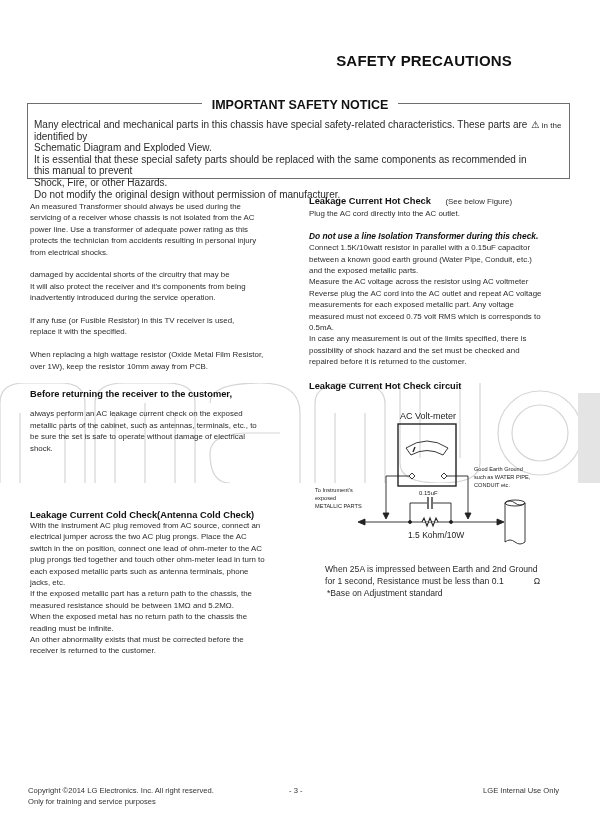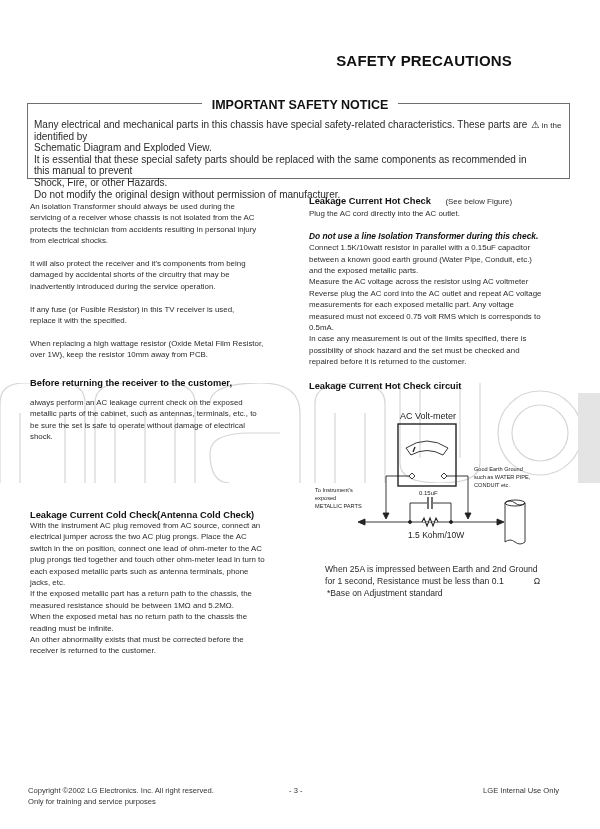--- a/index.html
+++ b/index.html
@@ -72,27 +72,28 @@
     <path d="M315 100 L315 20 Q315 0 350 0 Q385 0 385 20 L385 100 M335 30 L335 100 M365 30 L365 100"></path>
     <path d="M400 0 L400 80 Q400 100 440 100 Q480 100 480 80 L480 0 M420 0 L420 75 M460 0 L460 75"></path>
     <circle cx="540" cy="50" r="42"></circle>
     <circle cx="540" cy="50" r="28"></circle>
     <rect x="578" y="10" width="22" height="90" fill="#e4e4e4" stroke="none"></rect>
   </g>
 </svg>
 
 <div class="abs left-col" style="top:192px;">
   <div style="height:9px"></div>
-  <p class="p">An isolation Transformer should always be used during the</p>
+  <p class="p">An measured Transformer should always be used during the</p>
   <p class="p">servicing of a receiver whose chassis is not isolated from the AC</p>
+  <p class="p">power line. Use a transformer of adequate power rating as this</p>
   <p class="p">protects the technician from accidents resulting in personal injury</p>
   <p class="p">from electrical shocks.</p>
   <div class="gap"></div>
+  <p class="p">damaged by accidental shorts of the circuitry that may be</p>
   <p class="p">It will also protect the receiver and it's components from being</p>
-  <p class="p">damaged by accidental shorts of the circuitry that may be</p>
   <p class="p">inadvertently introduced during the service operation.</p>
   <div class="gap"></div>
   <p class="p">If any fuse (or Fusible Resistor) in this TV receiver is used,</p>
   <p class="p">replace it with the specified.</p>
   <div class="gap"></div>
   <p class="p">When replacing a high wattage resistor (Oxide Metal Film Resistor,</p>
   <p class="p">over 1W), keep the resistor 10mm away from PCB.</p>
   <div class="gap"></div>
   <div style="height:6px"></div>
   <div class="h-sec">Before returning the receiver to the customer,</div>
@@ -190,17 +191,17 @@
 
 <div class="abs" style="left:325px; top:563px; font-size:8.6px; line-height:12px; color:#2a2a2a;">
   <div>When 25A is impressed between Earth and 2nd Ground</div>
   <div>
     <span>for 1 second, Resistance must be less than 0.1</span><span style="margin-left:30px;">Ω</span>
   </div>
   <div style="padding-left:2px;">*Base on Adjustment standard</div>
 </div>
 
 <div class="abs footer" style="left:28px; top:786px;">
-  <div>Copyright ©2002 LG Electronics. Inc. All right reserved.</div>
+  <div>Copyright ©2014 LG Electronics. Inc. All right reserved.</div>
   <div>Only for training and service purposes</div>
 </div>
 <div class="abs footer" style="left:289px; top:786px;">- 3 -</div>
 <div class="abs footer" style="left:483px; top:786px;">LGE Internal Use Only</div>
 
 </body></html>

